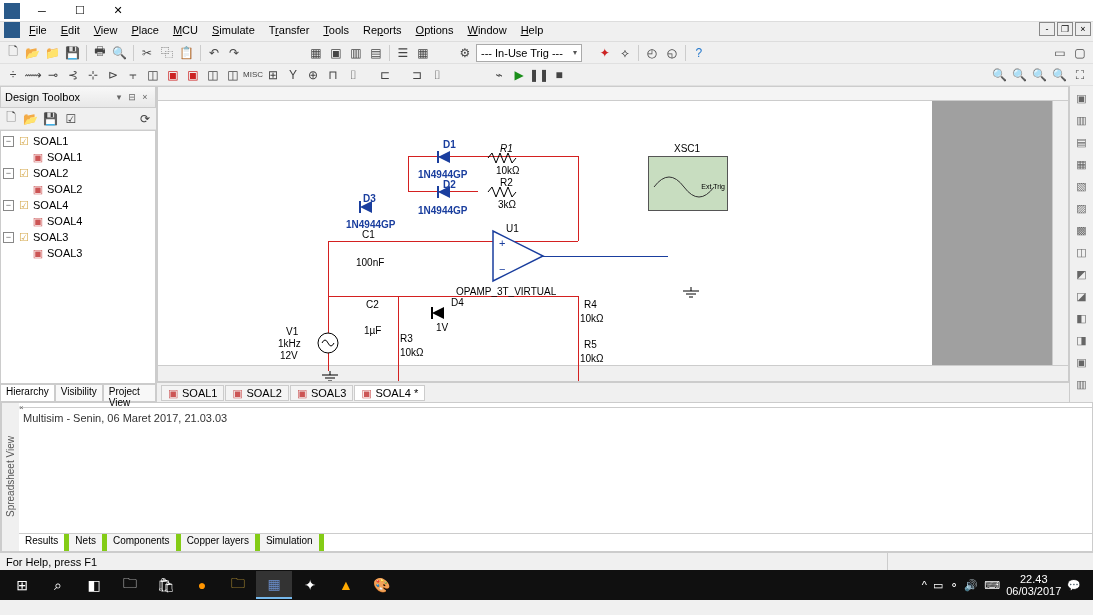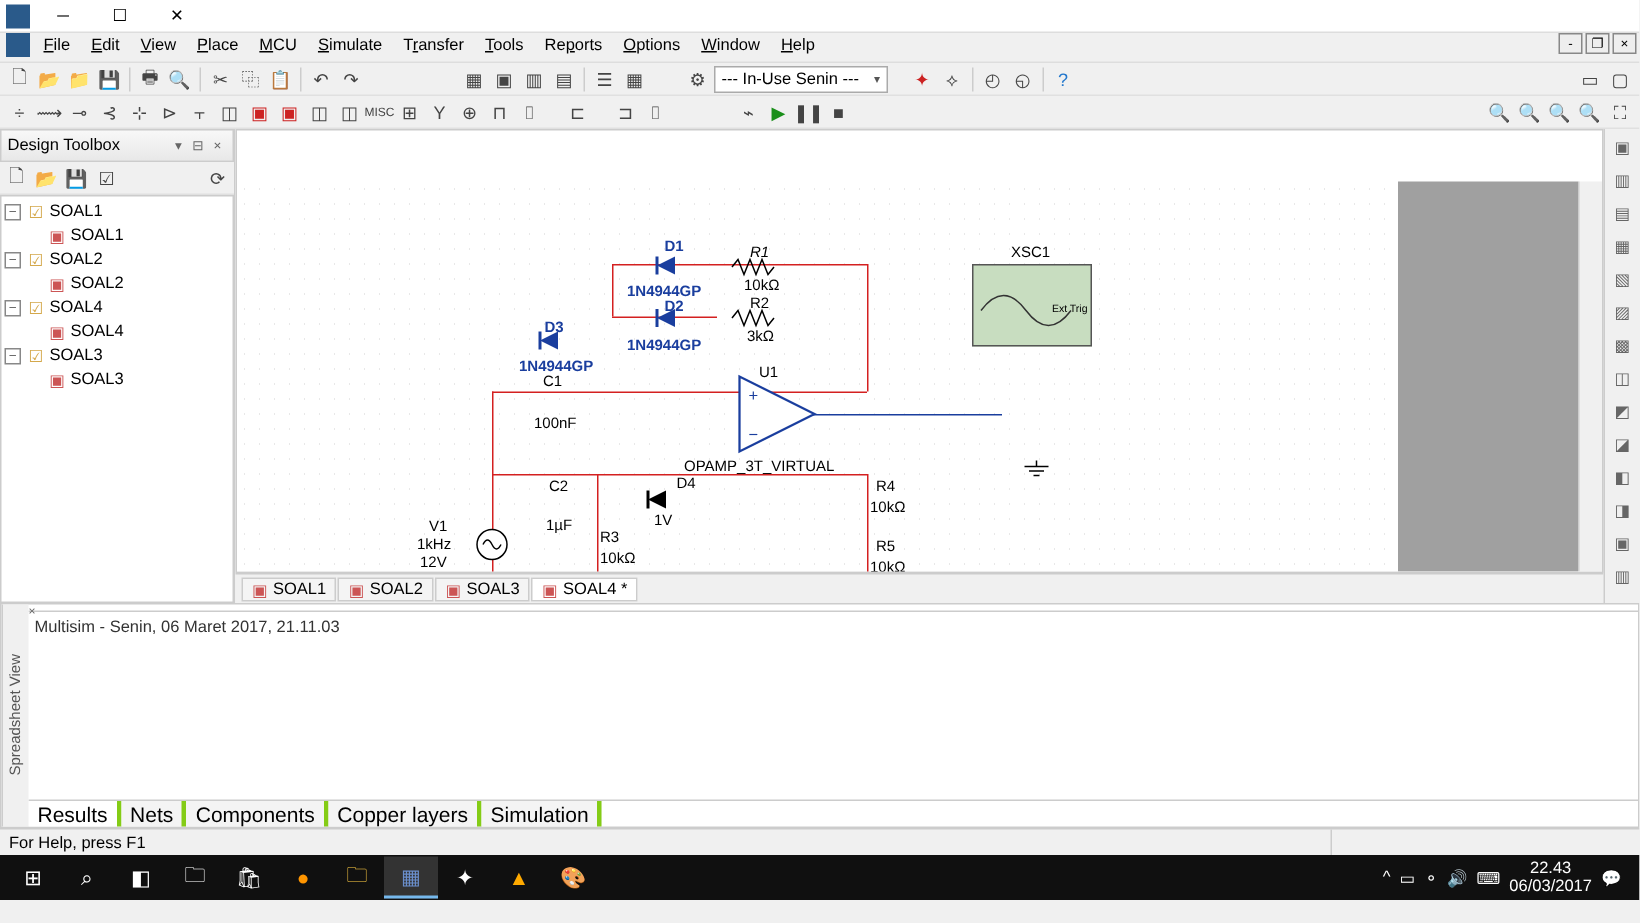--- a/index.html
+++ b/index.html
@@ -44,21 +44,21 @@
 .sch-tab.active { background: #fff; }
 .sch-tab .sch-icon-sm {width:12px;height:12px; color:#cc5555;}
 .right-toolbar { width: 24px; background: #f0f0f0; border-left: 1px solid #ccc; display:flex; flex-direction:column; gap:2px; padding-top:2px; align-items:center;}
 .rtb-btn {width:20px;height:20px; border:1px solid transparent; font-size:11px; display:flex;align-items:center;justify-content:center; color:#666;}
 .dark-area {background:#a0a0a0; width:120px;}
 .spreadsheet { height: 150px; border: 1px solid #ccc; background: #fff; display: flex; }
 .ss-sidebar {width:18px; background:#f0f0f0; border-right:1px solid #ccc; writing-mode:vertical-lr; transform:rotate(180deg); display:flex; align-items:center; justify-content:center; font-size:10px; color:#555;}
 .ss-main {flex:1; display:flex; flex-direction:column;}
 .ss-content {flex:1; padding:4px; color:#333;}
 .ss-tabs { height: 18px; display: flex; border-top: 1px solid #ccc; }
-.ss-tab { padding: 1px 6px; border-right: 3px solid #84cc16; font-size: 14px; background:#f4f4f4;}
+.ss-tab { padding: 1px 6px; border-right: 5px solid #84cc16; font-size: 10px; background:#f4f4f4;}
 .ss-tab.active { background: #fff;}
 .statusbar { height: 18px; background: #f0f0f0; border-top: 1px solid #ccc; display: flex; align-items: center; padding: 0 6px; font-size: 10px; }
 .taskbar { height: 30px; background: #101010; display: flex; align-items: center; padding: 0 4px; color:#fff;}
 .task-btn { width: 36px; height: 28px; display: flex; align-items: center; justify-content: center; color: #fff; font-size:14px;}
 .task-btn.active { border-bottom: 2px solid #76b9ed; background:#333;}
 .task-right { margin-left: auto; display: flex; align-items: center; gap: 6px; font-size: 10px; padding:0 8px;}
 .task-clock {text-align:center; line-height:1.1;}
 .comp-label {position:absolute; font-size:10px; color:#1a3e9e; font-weight:bold;}
 .comp-label.black {color:#000; font-weight:normal;}
 .wire-r {position:absolute; background:#d42020;}
@@ -120,21 +120,21 @@
   <div class="tb-btn">▦</div>
   <div class="tb-btn">▣</div>
   <div class="tb-btn">▥</div>
   <div class="tb-btn">▤</div>
   <div class="tb-sep"></div>
   <div class="tb-btn">☰</div>
   <div class="tb-btn">▦</div>
   <div style="width:20px"></div>
   <div class="tb-btn">⚙</div>
   <div class="tb-combo">
-      <span>--- In-Use Senin ---</span>
+      <span>--- In-Use Trig ---</span>
     </div>
   <div style="width:10px"></div>
   <div class="tb-btn" style="color:#c22">✦</div>
   <div class="tb-btn">⟡</div>
   <div class="tb-sep"></div>
   <div class="tb-btn">◴</div>
   <div class="tb-btn">◵</div>
   <div class="tb-sep"></div>
   <div class="tb-btn" style="color:#27c">?</div>
   <div style="margin-left:auto; display:flex; gap:2px;">
@@ -238,25 +238,30 @@
           <span class="tree-icon folder-icon">☑</span>
           <span>SOAL3</span>
         </div>
       <div class="tree-node">
           <span class="tree-spacer"></span>
           <span class="tree-spacer"></span>
           <span class="tree-icon sch-icon">▣</span>
           <span>SOAL3</span>
         </div>
     </div>
+    <div class="dt-tabs">
+      <div class="dt-tab active">Hierarchy</div>
+      <div class="dt-tab">Visibility</div>
+      <div class="dt-tab">Project View</div>
+    </div>
   </div>
 
   <div class="canvas-area">
     <div class="canvas-container">
-      <div style="flex:1; display:flex; flex-direction:row;margin-top:34px;">
+      <div style="flex:1; display:flex; flex-direction:column;">
         <div class="ruler-h"></div>
         <div style="flex:1; display:flex;">
           <div class="schematic">
 
             <div class="wire-r" style="left:170px; top:140px; width:250px; height:1px;"></div>
             <div class="wire-r" style="left:170px; top:140px; width:1px; height:130px;"></div>
             <div class="wire-r" style="left:420px; top:55px; width:1px; height:85px;"></div>
             <div class="wire-r" style="left:250px; top:55px; width:170px; height:1px;"></div>
             <div class="wire-r" style="left:250px; top:55px; width:1px; height:35px;"></div>
             <div class="wire-r" style="left:250px; top:90px; width:70px; height:1px;"></div>
@@ -394,21 +399,21 @@
     <div class="rtb-btn">▥</div>
   </div>
 </div>
 
 <div class="spreadsheet">
   <div class="ss-sidebar">Spreadsheet View</div>
   <div class="ss-main">
     <div style="height:5px; border-bottom:1px solid #ccc; display:flex;">
         <div style="width:8px; font-size:8px; color:#666;">×</div>
       </div>
-    <div class="ss-content">Multisim  - Senin, 06 Maret 2017, 21.11.03</div>
+    <div class="ss-content">Multisim  - Senin, 06 Maret 2017, 21.03.03</div>
     <div class="ss-tabs">
       <div class="ss-tab active">Results</div>
       <div class="ss-tab">Nets</div>
       <div class="ss-tab">Components</div>
       <div class="ss-tab">Copper layers</div>
       <div class="ss-tab">Simulation</div>
     </div>
   </div>
 </div>
 

